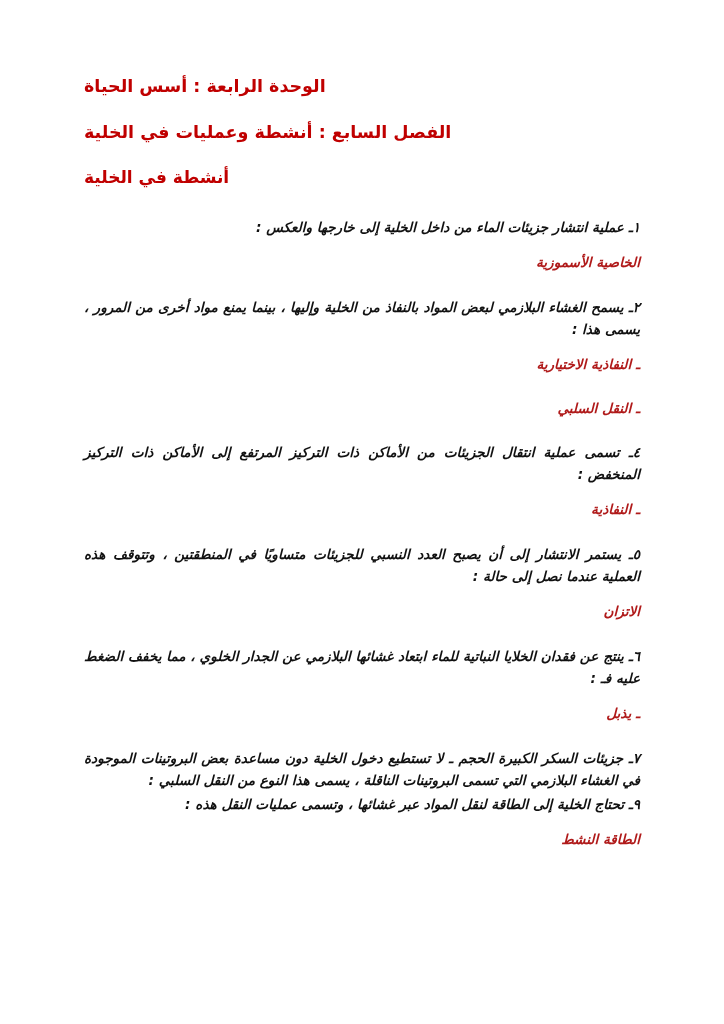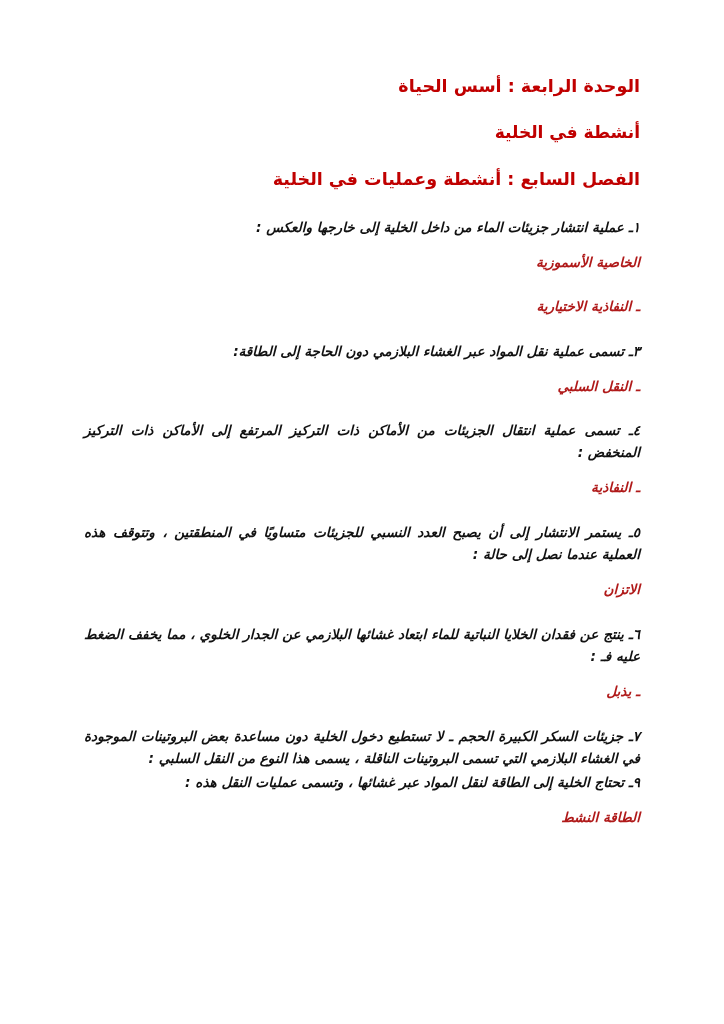--- a/index.html
+++ b/index.html
@@ -18,21 +18,21 @@
   .page {
     width: 724px;
     height: 1024px;
     box-sizing: border-box;
     background: #ffffff;
     padding: 0 84px;
     position: relative;
   }
   .headers {
     padding-top: 78px;
-    text-align: right;
+    text-align: left;
   }
   .hdr {
     color: #c00000;
     font-weight: bold;
     font-size: 17.5px;
     line-height: 1.0;
     margin: 0 0 28px 0;
     letter-spacing: 0;
   }
   .hdr.h2 { margin-bottom: 28px; }
@@ -66,37 +66,37 @@
     direction: rtl;
   }
 </style>
 </head>
 <body>
 
 <div class="page">
 
   <div class="headers">
     <div class="hdr h1">الوحدة الرابعة : أسس الحياة</div>
+    <div class="hdr h2">الفصل السابع : أنشطة وعمليات في الخلية</div>
     <div class="hdr h3">أنشطة في الخلية</div>
-    <div class="hdr h2">الفصل السابع : أنشطة وعمليات في الخلية</div>
   </div>
 
   <div class="qa-list">
 
     <div class="qa-block">
       <p class="question center-ish">١ـ عملية انتشار جزيئات الماء من داخل الخلية إلى خارجها والعكس :</p>
       <p class="answer">الخاصية الأسموزية</p>
     </div>
 
     <div class="qa-block">
+      <p class="question">٢ـ يسمح الغشاء البلازمي لبعض المواد بالنفاذ من الخلية وإليها ، بينما يمنع مواد أخرى من المرور ، يسمى هذا :</p>
       <p class="answer">ـ النفاذية الاختيارية</p>
     </div>
 
     <div class="qa-block">
-      <p class="question center-ish">٣ـ تسمى عملية نقل المواد عبر الغشاء البلازمي دون الحاجة إلى الطاقة:</p>
       <p class="answer">ـ النقل السلبي</p>
     </div>
 
     <div class="qa-block">
       <p class="question">٤ـ تسمى عملية انتقال الجزيئات من الأماكن ذات التركيز المرتفع إلى الأماكن ذات التركيز المنخفض :</p>
       <p class="answer">ـ النفاذية</p>
     </div>
 
     <div class="qa-block">
       <p class="question">٥ـ يستمر الانتشار إلى أن يصبح العدد النسبي للجزيئات متساويًا في المنطقتين ، وتتوقف هذه العملية عندما نصل إلى حالة :</p>

